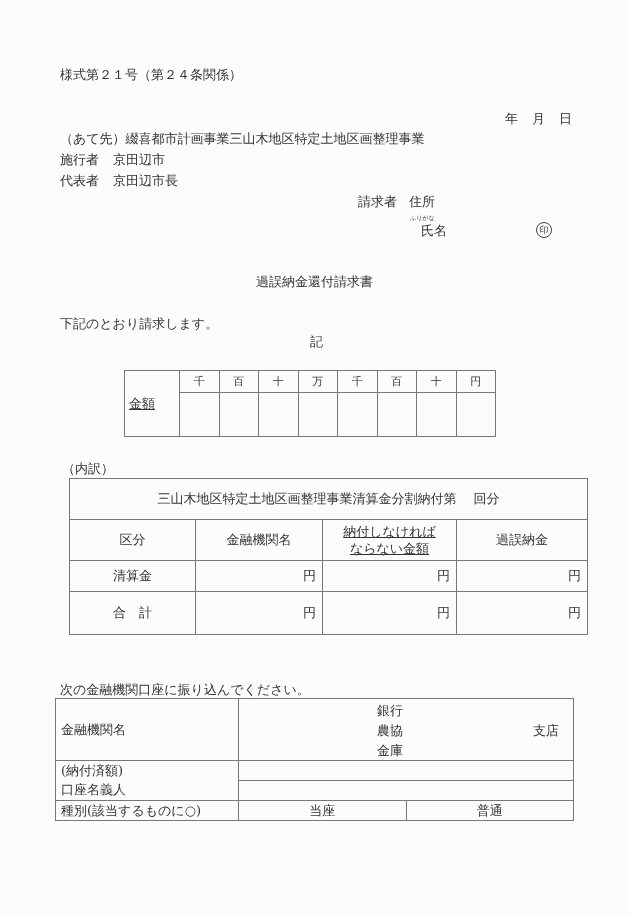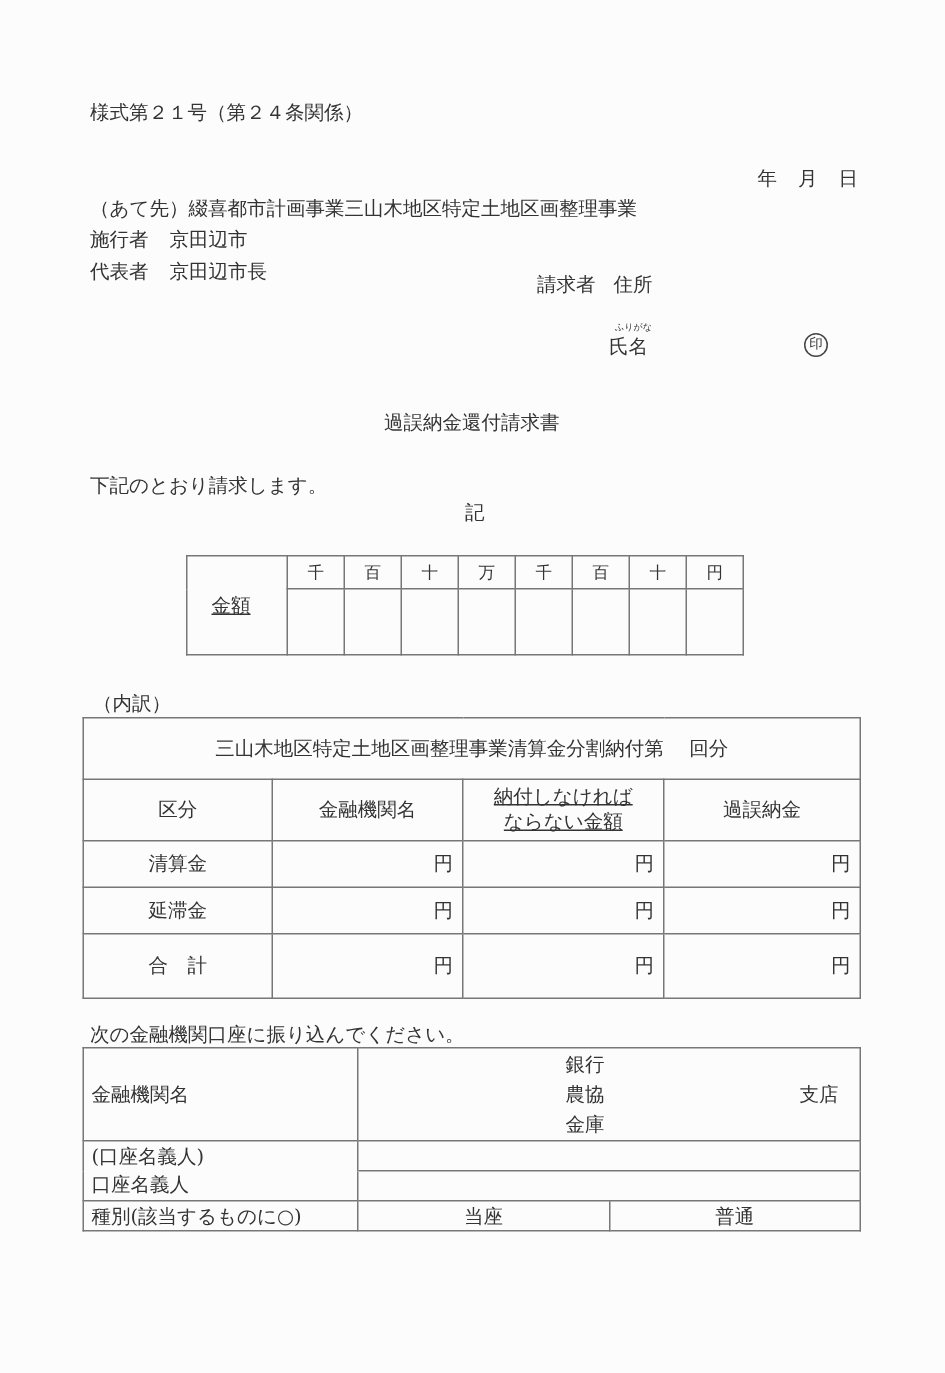--- a/index.html
+++ b/index.html
@@ -30,35 +30,35 @@
 </div>
 
 <div class="abs" style="left:60px;top:130px;">（あて先）綴喜都市計画事業三山木地区特定土地区画整理事業</div>
 <div class="abs" style="left:60px;top:151px;text-align:right;">
   <span>施行者</span><span style="display:inline-block;width:14px"></span><span>京田辺市</span>
 </div>
 <div class="abs" style="left:60px;top:172px;">
   <span>代表者</span><span style="display:inline-block;width:14px"></span><span>京田辺市長</span>
 </div>
 
-<div class="abs" style="left:358px;top:181px;">
+<div class="abs" style="left:358px;top:193px;">
   <span>請求者</span><span style="display:inline-block;width:12px"></span><span>住所</span>
 </div>
 <div class="abs furigana" style="left:410px;top:214px;">ふりがな</div>
-<div class="abs" style="left:406px;top:222px;">氏名</div>
+<div class="abs" style="left:421px;top:222px;">氏名</div>
 <div class="abs" style="left:536px;top:221px;"><span class="seal">印</span></div>
 
 <div class="abs" style="left:256px;top:273px;">過誤納金還付請求書</div>
 <div class="abs" style="left:60px;top:315px;">下記のとおり請求します。</div>
 <div class="abs" style="left:310px;top:333px;">記</div>
 
 <table style="left:124px;top:370px;width:372px;">
   <tbody>
       <tr style="height:22px;">
-    <td rowspan="2" class="l" style="width:50px;padding-left:16px;text-decoration:underline;">金額</td>
+    <td rowspan="2" class="l" style="width:50px;padding-left:4px;text-decoration:underline;">金額</td>
     <td class="c" style="font-size:11px;">千</td>
     <td class="c" style="font-size:11px;">百</td>
     <td class="c" style="font-size:11px;">十</td>
     <td class="c" style="font-size:11px;">万</td>
     <td class="c" style="font-size:11px;">千</td>
     <td class="c" style="font-size:11px;">百</td>
     <td class="c" style="font-size:11px;">十</td>
     <td class="c" style="font-size:11px;">円</td>
   </tr>
   <tr style="height:44px;">
@@ -69,42 +69,36 @@
     <td></td>
     <td></td>
     <td></td>
     <td></td>
   </tr>
 </tbody>
   </table>
 
 <div class="abs" style="left:62px;top:460px;">（内訳）</div>
 
-<table style="left:55px;top:478px;width:519px;">
+<table style="left:69px;top:478px;width:519px;">
   <tbody>
       <tr style="height:41px;">
     <td colspan="4" class="c">三山木地区特定土地区画整理事業清算金分割納付第　 回分</td>
   </tr>
   <tr style="height:41px;">
     <td class="c" style="width:125px;">区分</td>
     <td class="c" style="width:126px;">金融機関名</td>
     <td class="c" style="width:133px;line-height:17px;text-decoration:underline;">
       <div>納付しなければ</div>
           <div>ならない金額</div>
     </td>
     <td class="c">過誤納金</td>
   </tr>
   <tr style="height:31px;">
     <td class="c">清算金</td>
-    <td class="r">円</td>
-    <td class="r">円</td>
-    <td class="r">円</td>
-  </tr>
-  <tr style="height:31px;">
-    <td class="c">延滞金</td>
     <td class="r">円</td>
     <td class="r">円</td>
     <td class="r">円</td>
   </tr>
   <tr style="height:43px;">
     <td class="c">合　計</td>
     <td class="r">円</td>
     <td class="r">円</td>
     <td class="r">円</td>
   </tr>
@@ -120,21 +114,21 @@
     <td colspan="7" style="position:relative;line-height:20px;">
       <div style="position:absolute;left:138px;top:2px;text-align:center;">
         <div>銀行</div>
         <div>農協</div>
         <div>金庫</div>
       </div>
       <div style="position:absolute;right:14px;top:22px;">支店</div>
     </td>
   </tr>
   <tr style="height:20px;">
-    <td class="l" style="border-bottom:none;">(口座名義人)</td>
+    <td class="l" style="border-bottom:none;">(納付済額)</td>
     <td colspan="7" style="border-bottom:1px dotted #999;"></td>
   </tr>
   <tr style="height:20px;">
     <td class="l" style="border-top:none;">口座名義人</td>
     <td colspan="7"></td>
   </tr>
   <tr style="height:20px;">
     <td class="l">種別(該当するものに○)</td>
     <td colspan="4" class="c">当座</td>
     <td colspan="3" class="c">普通</td>

